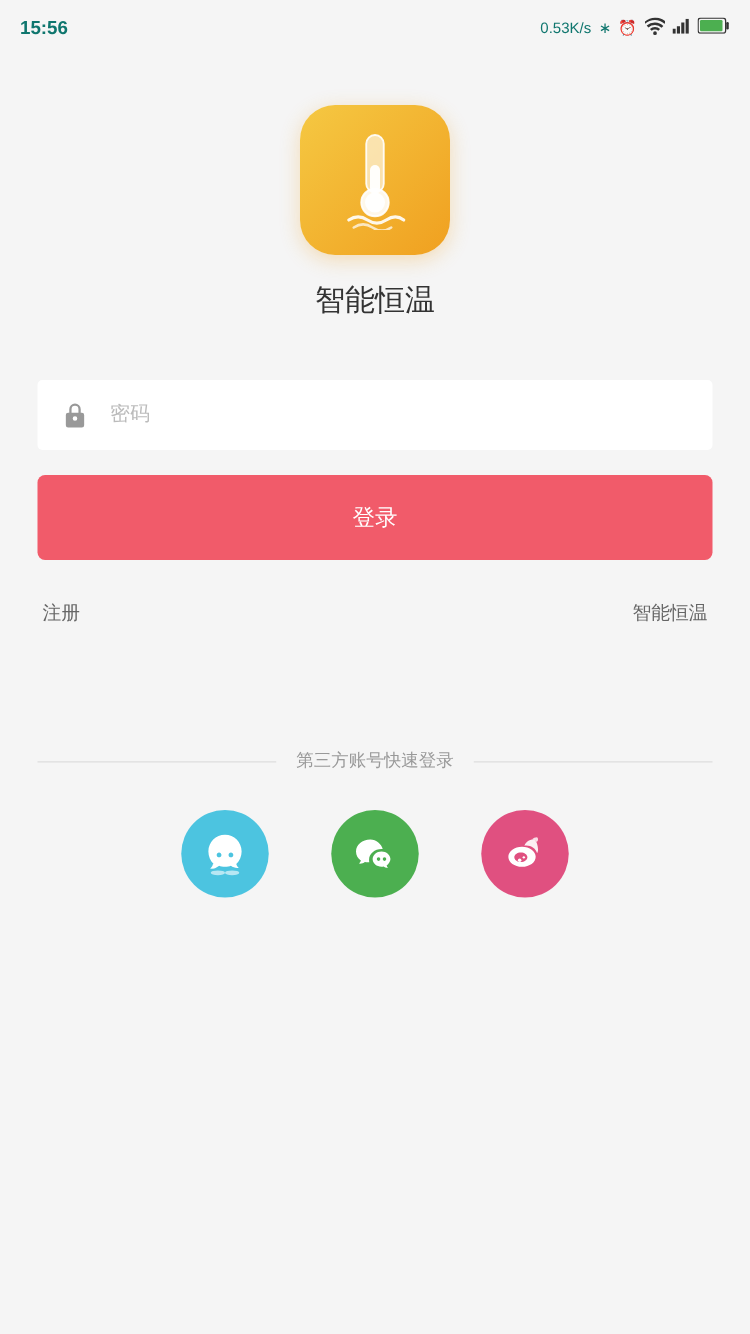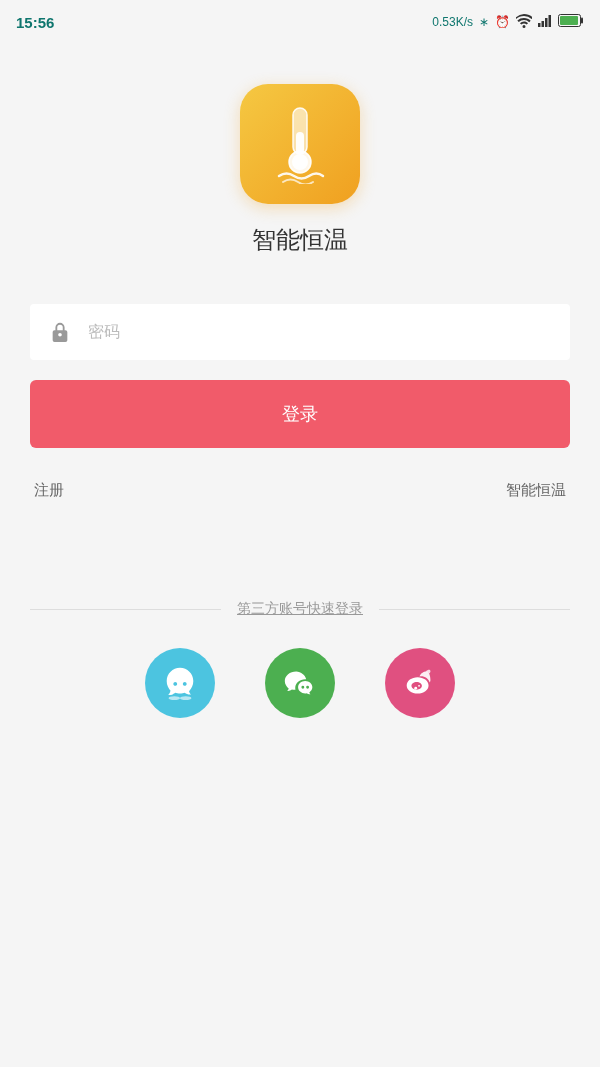--- a/index.html
+++ b/index.html
@@ -165,21 +165,20 @@
     .divider-line {
       flex: 1;
       height: 1px;
       background: #ddd;
     }
 
     .divider-text {
       font-size: 14px;
       color: #999;
       padding: 0 16px;
-      text-decoration: underline;
     }
 
     .social-icons-row {
       display: flex;
       gap: 50px;
       align-items: center;
     }
 
     .social-icon-btn {
       width: 70px;

